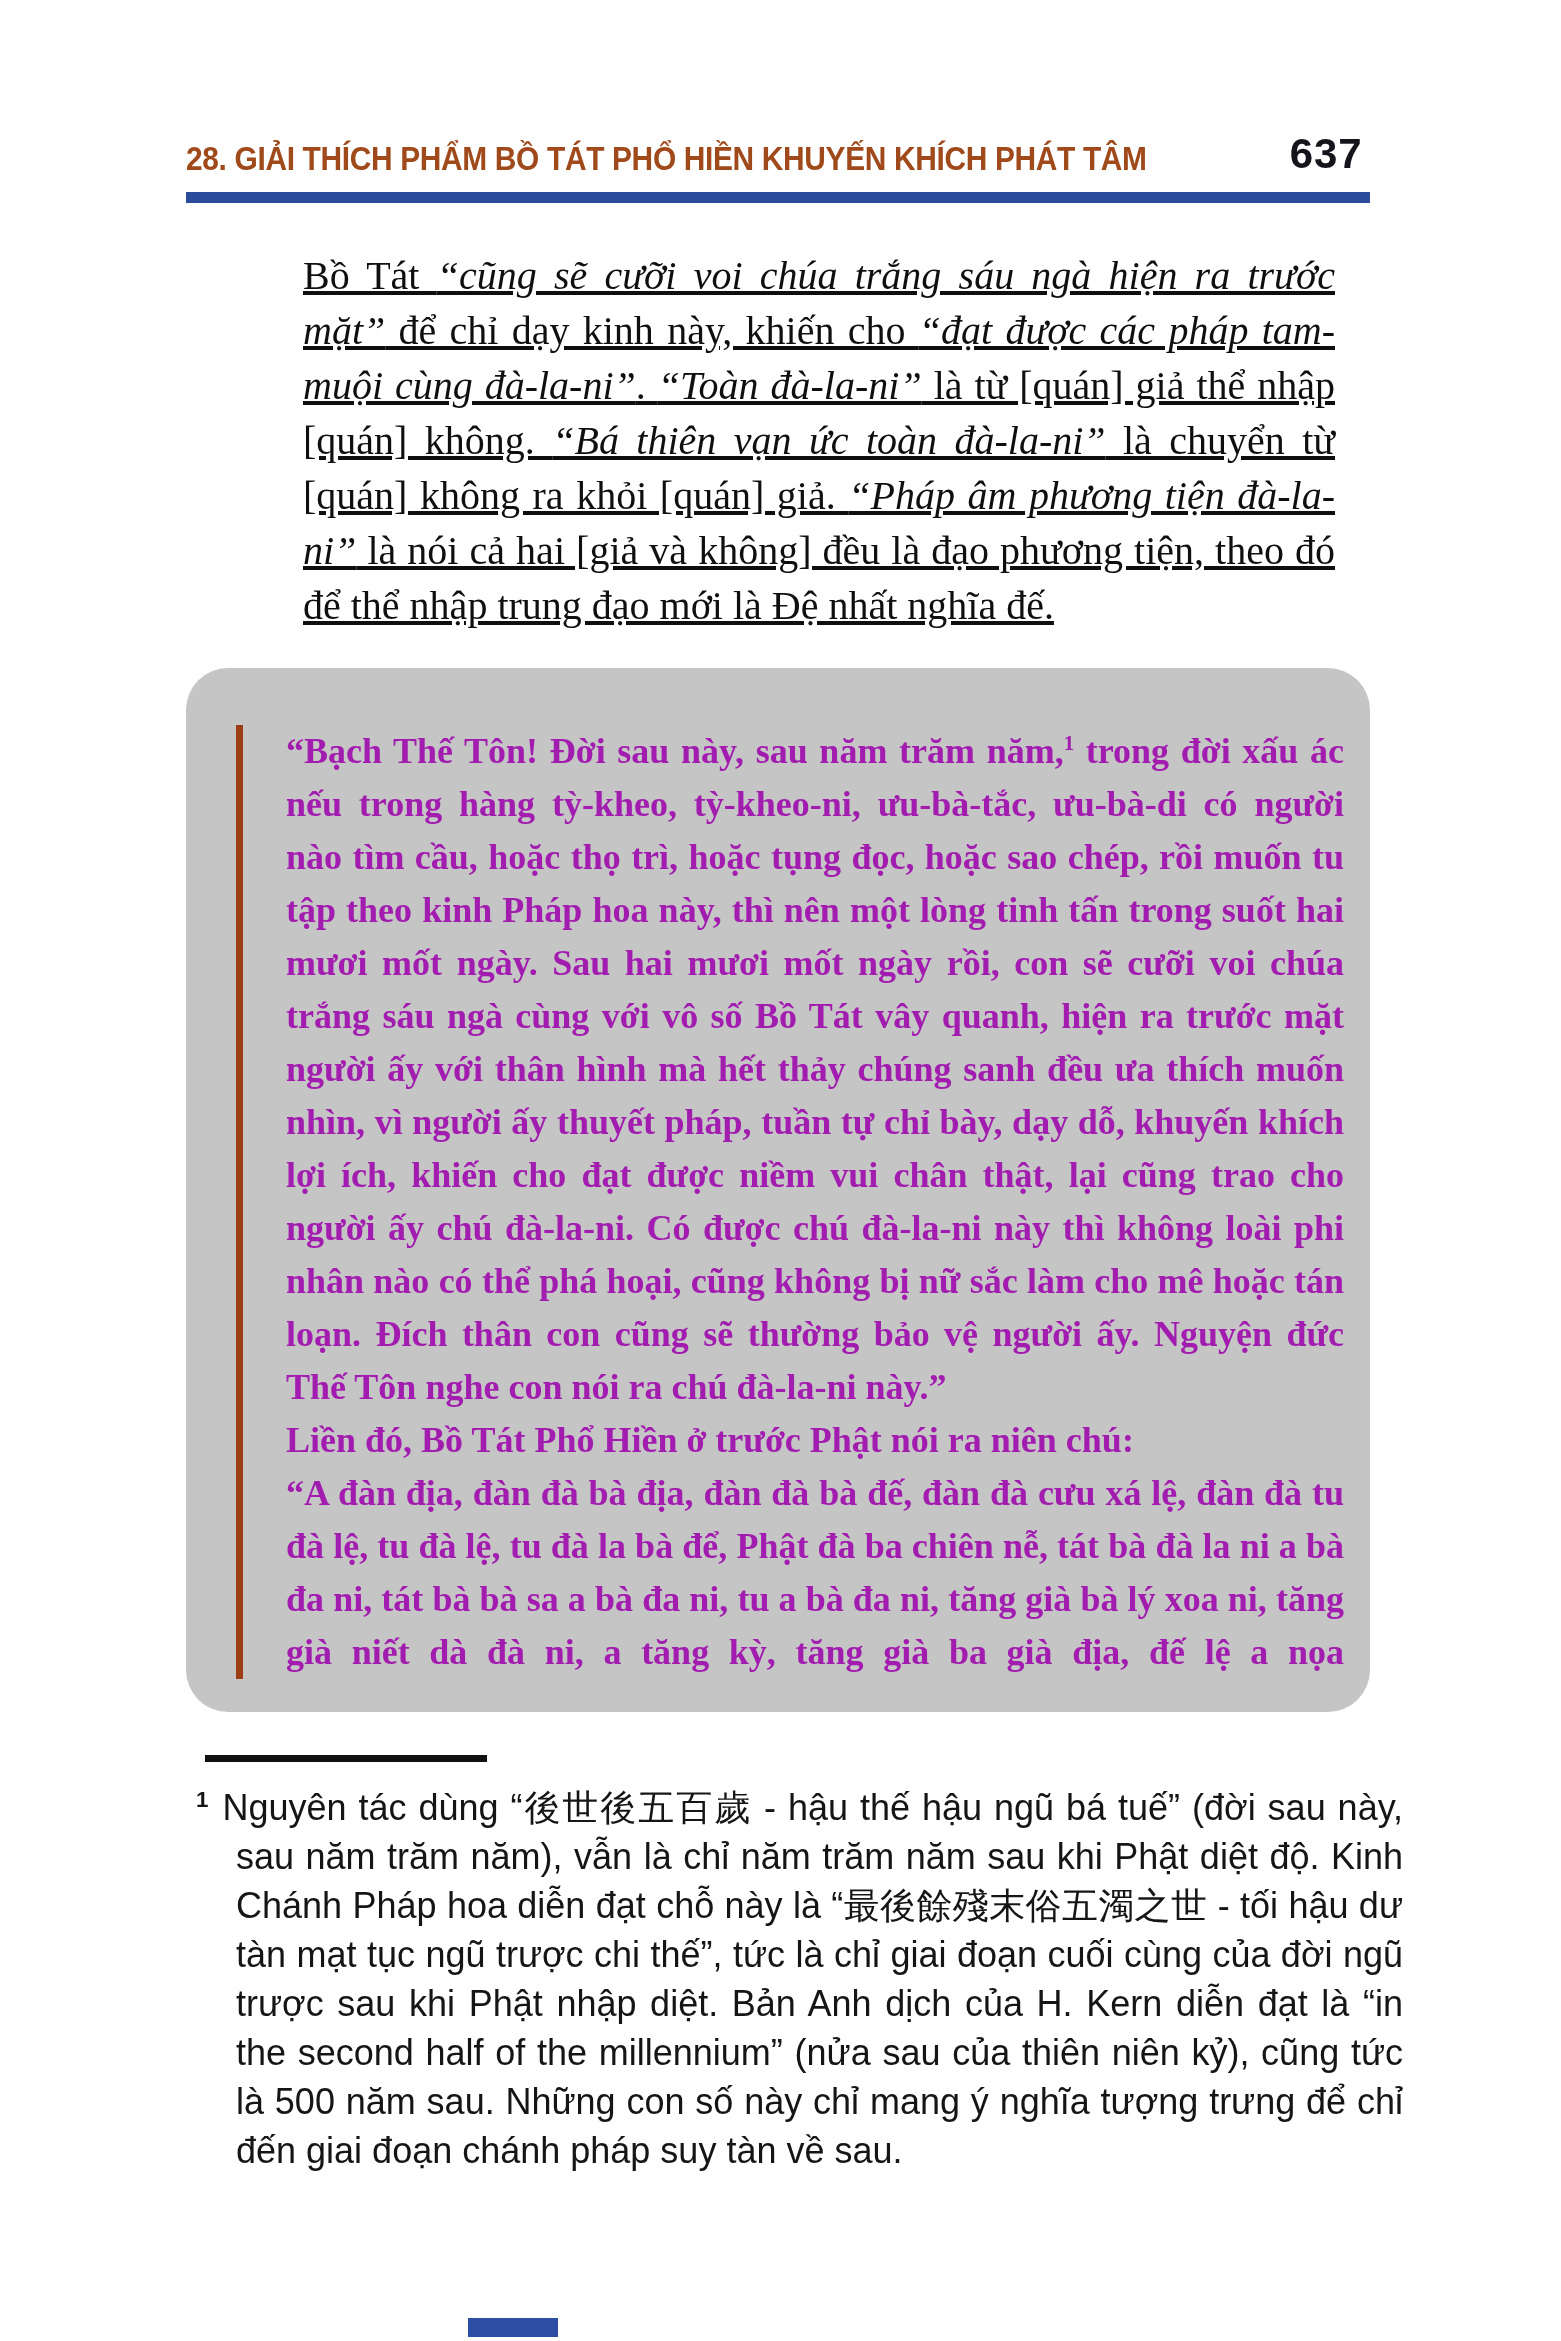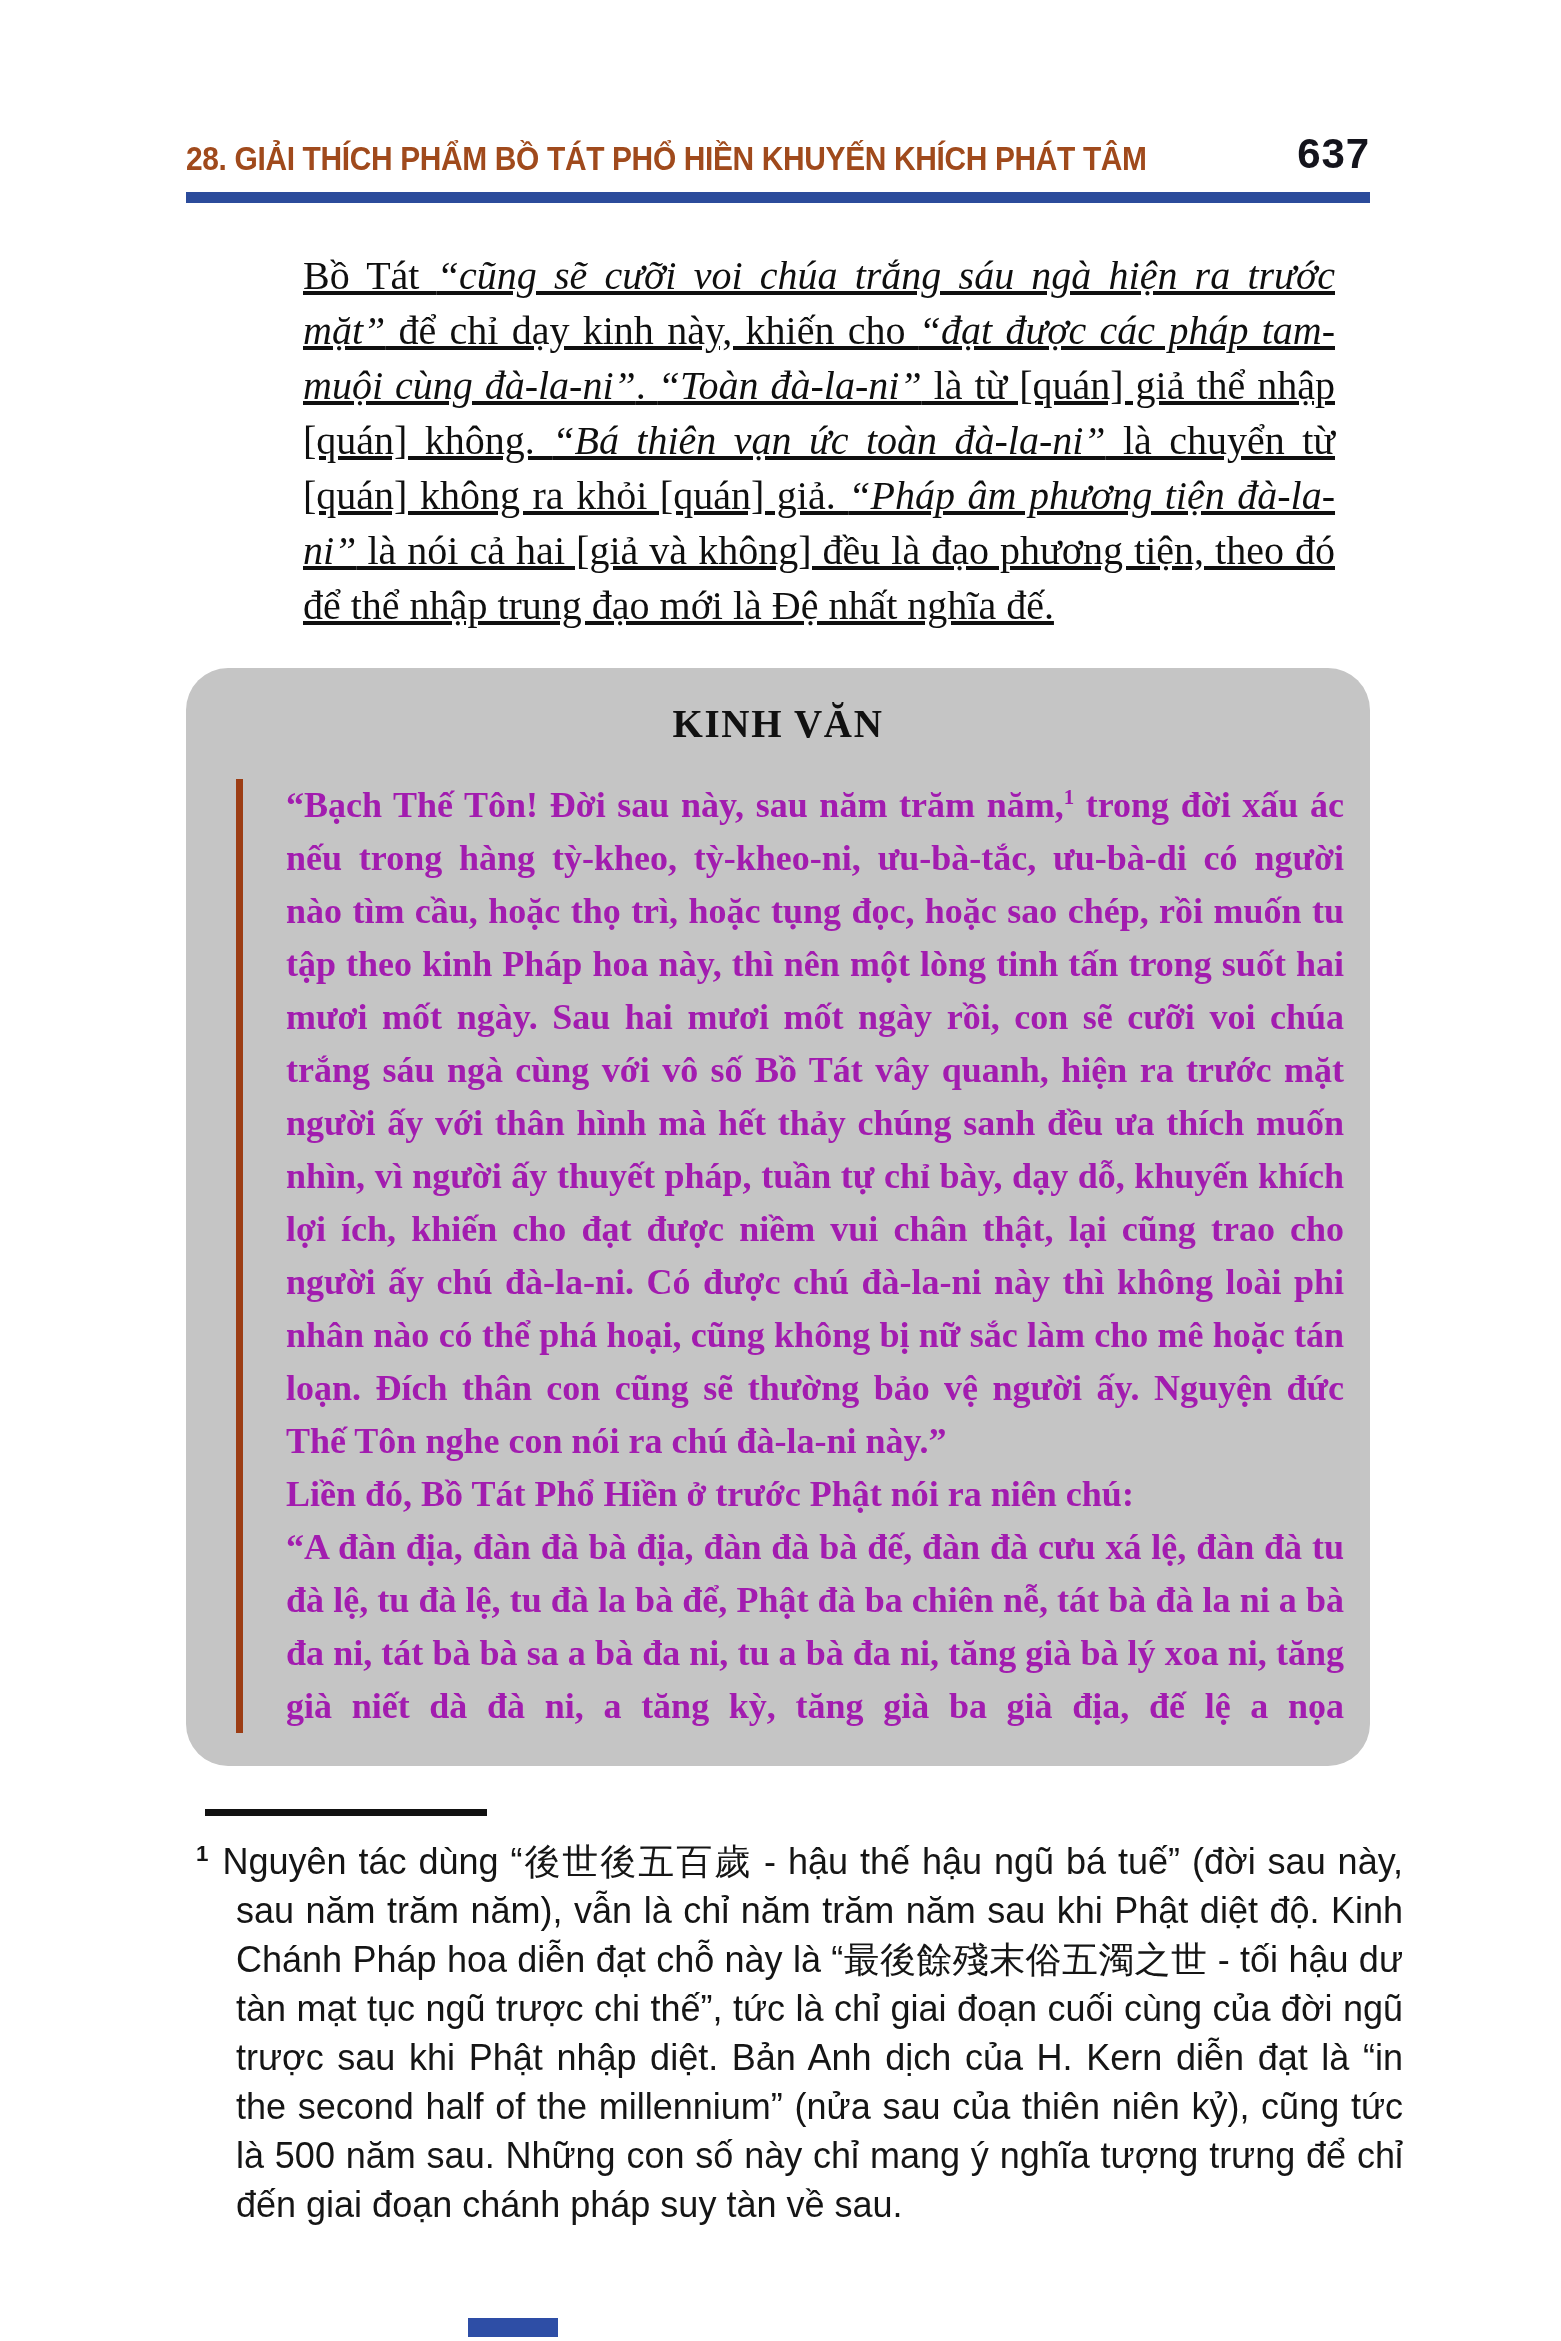--- a/index.html
+++ b/index.html
@@ -14,21 +14,21 @@
     position:relative;
     width:1561px;height:2342px;
     background:#ffffff;
     font-family:"Liberation Serif", serif;
     color:var(--ink);
     overflow:hidden;
   }
   .content{position:absolute;left:186px;top:130px;width:1184px;}
 
   
-  .runhead{display:flex;justify-content:space-between;align-items:flex-end;gap:12px;}
+  .runhead{display:flex;justify-content:flex-start;align-items:flex-end;gap:12px;}
   .chapter-title{
     font-family:"Liberation Sans", sans-serif;
     font-weight:bold;
     font-size:34px;
     color:var(--rust);
     letter-spacing:-0.4px;
     transform:scaleX(0.88);
     transform-origin:left bottom;
     white-space:nowrap;
   }
@@ -116,21 +116,20 @@
 
     <div class="runhead">
       <div class="chapter-title">28. GIẢI THÍCH PHẨM BỒ TÁT PHỔ HIỀN KHUYẾN KHÍCH PHÁT TÂM</div>
       <div class="page-number">637</div>
     </div>
     <div class="head-rule"></div>
 
     <p class="commentary"><span>Bồ Tát </span><span class="it">“cũng sẽ cưỡi voi chúa trắng sáu ngà hiện ra trước mặt”</span><span> để chỉ dạy kinh này, khiến cho </span><span class="it">“đạt được các pháp tam-muội cùng đà-la-ni”</span><span>. </span><span class="it">“Toàn đà-la-ni”</span><span> là từ [quán] giả thể nhập [quán] không. </span><span class="it">“Bá thiên vạn ức toàn đà-la-ni”</span><span> là chuyển từ [quán] không ra khỏi [quán] giả. </span><span class="it">“Pháp âm phương tiện đà-la-ni”</span><span> là nói cả hai [giả và không] đều là đạo phương tiện, theo đó để thể nhập trung đạo mới là Đệ nhất nghĩa đế.</span></p>
 
     <div class="kinhvan-panel">
-      <div class="kinhvan-heading">KINH VĂN</div>
 
       <div class="scripture">
         <p><span>“Bạch Thế Tôn! Đời sau này, sau năm trăm năm,</span><sup>1</sup><span> trong đời xấu ác nếu trong hàng tỳ-kheo, tỳ-kheo-ni, ưu-bà-tắc, ưu-bà-di có người nào tìm cầu, hoặc thọ trì, hoặc tụng đọc, hoặc sao chép, rồi muốn tu tập theo kinh Pháp hoa này, thì nên một lòng tinh tấn trong suốt hai mươi mốt ngày. Sau hai mươi mốt ngày rồi, con sẽ cưỡi voi chúa trắng sáu ngà cùng với vô số Bồ Tát vây quanh, hiện ra trước mặt người ấy với thân hình mà hết thảy chúng sanh đều ưa thích muốn nhìn, vì người ấy thuyết pháp, tuần tự chỉ bày, dạy dỗ, khuyến khích lợi ích, khiến cho đạt được niềm vui chân thật, lại cũng trao cho người ấy chú đà-la-ni. Có được chú đà-la-ni này thì không loài phi nhân nào có thể phá hoại, cũng không bị nữ sắc làm cho mê hoặc tán loạn. Đích thân con cũng sẽ thường bảo vệ người ấy. Nguyện đức Thế Tôn nghe con nói ra chú đà-la-ni này.”</span></p>
         <p>Liền đó, Bồ Tát Phổ Hiền ở trước Phật nói ra niên chú:</p>
         <p class="continues">“A đàn địa, đàn đà bà địa, đàn đà bà đế, đàn đà cưu xá lệ, đàn đà tu đà lệ, tu đà lệ, tu đà la bà để, Phật đà ba chiên nễ, tát bà đà la ni a bà đa ni, tát bà bà sa a bà đa ni, tu a bà đa ni, tăng già bà lý xoa ni, tăng già niết dà đà ni, a tăng kỳ, tăng già ba già địa, đế lệ a nọa</p>
       </div>
     </div>
 
     <div class="footnote">
       <div class="footnote-rule"></div>

